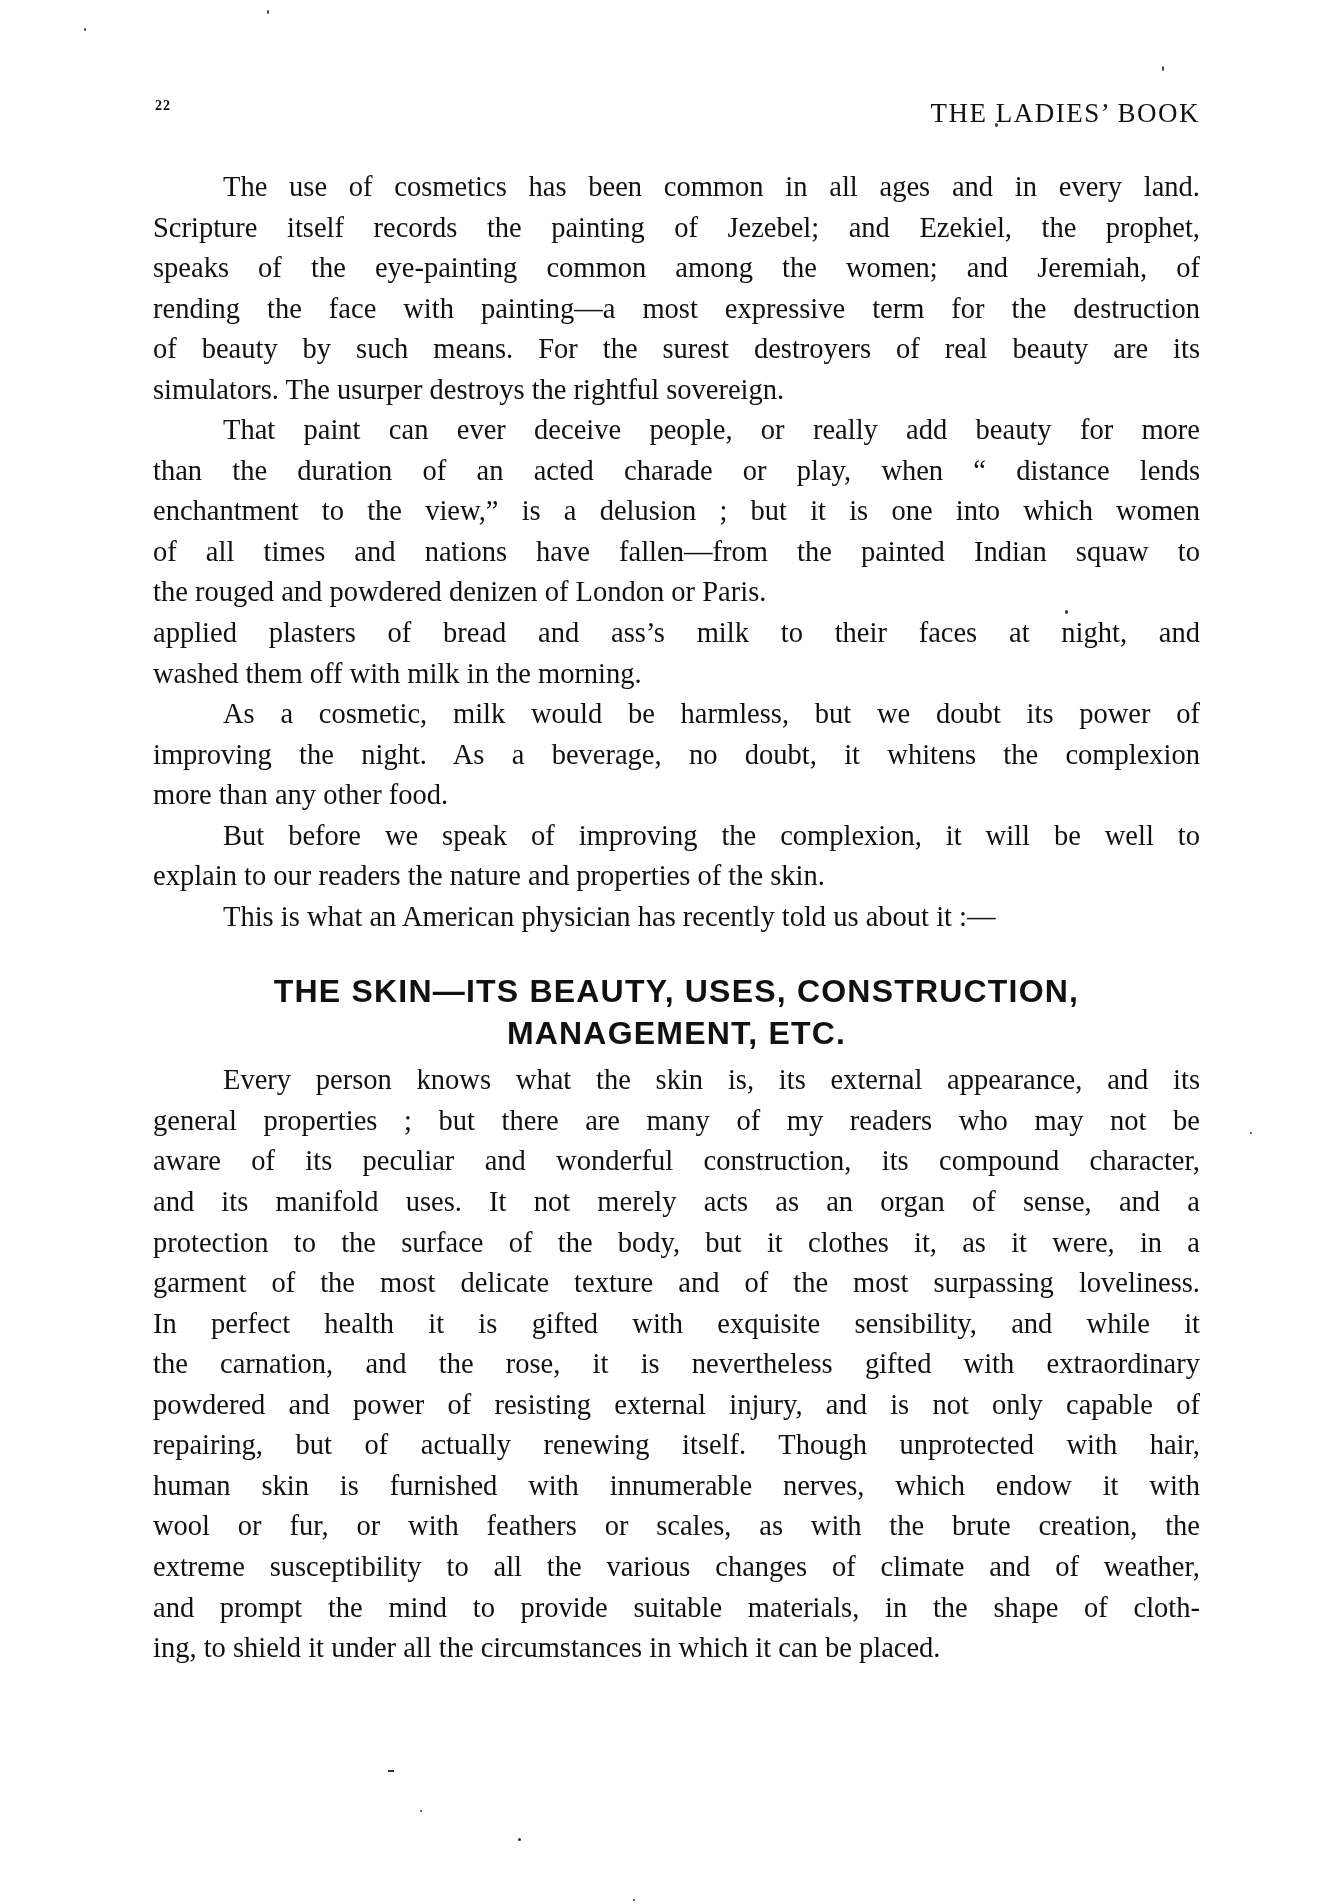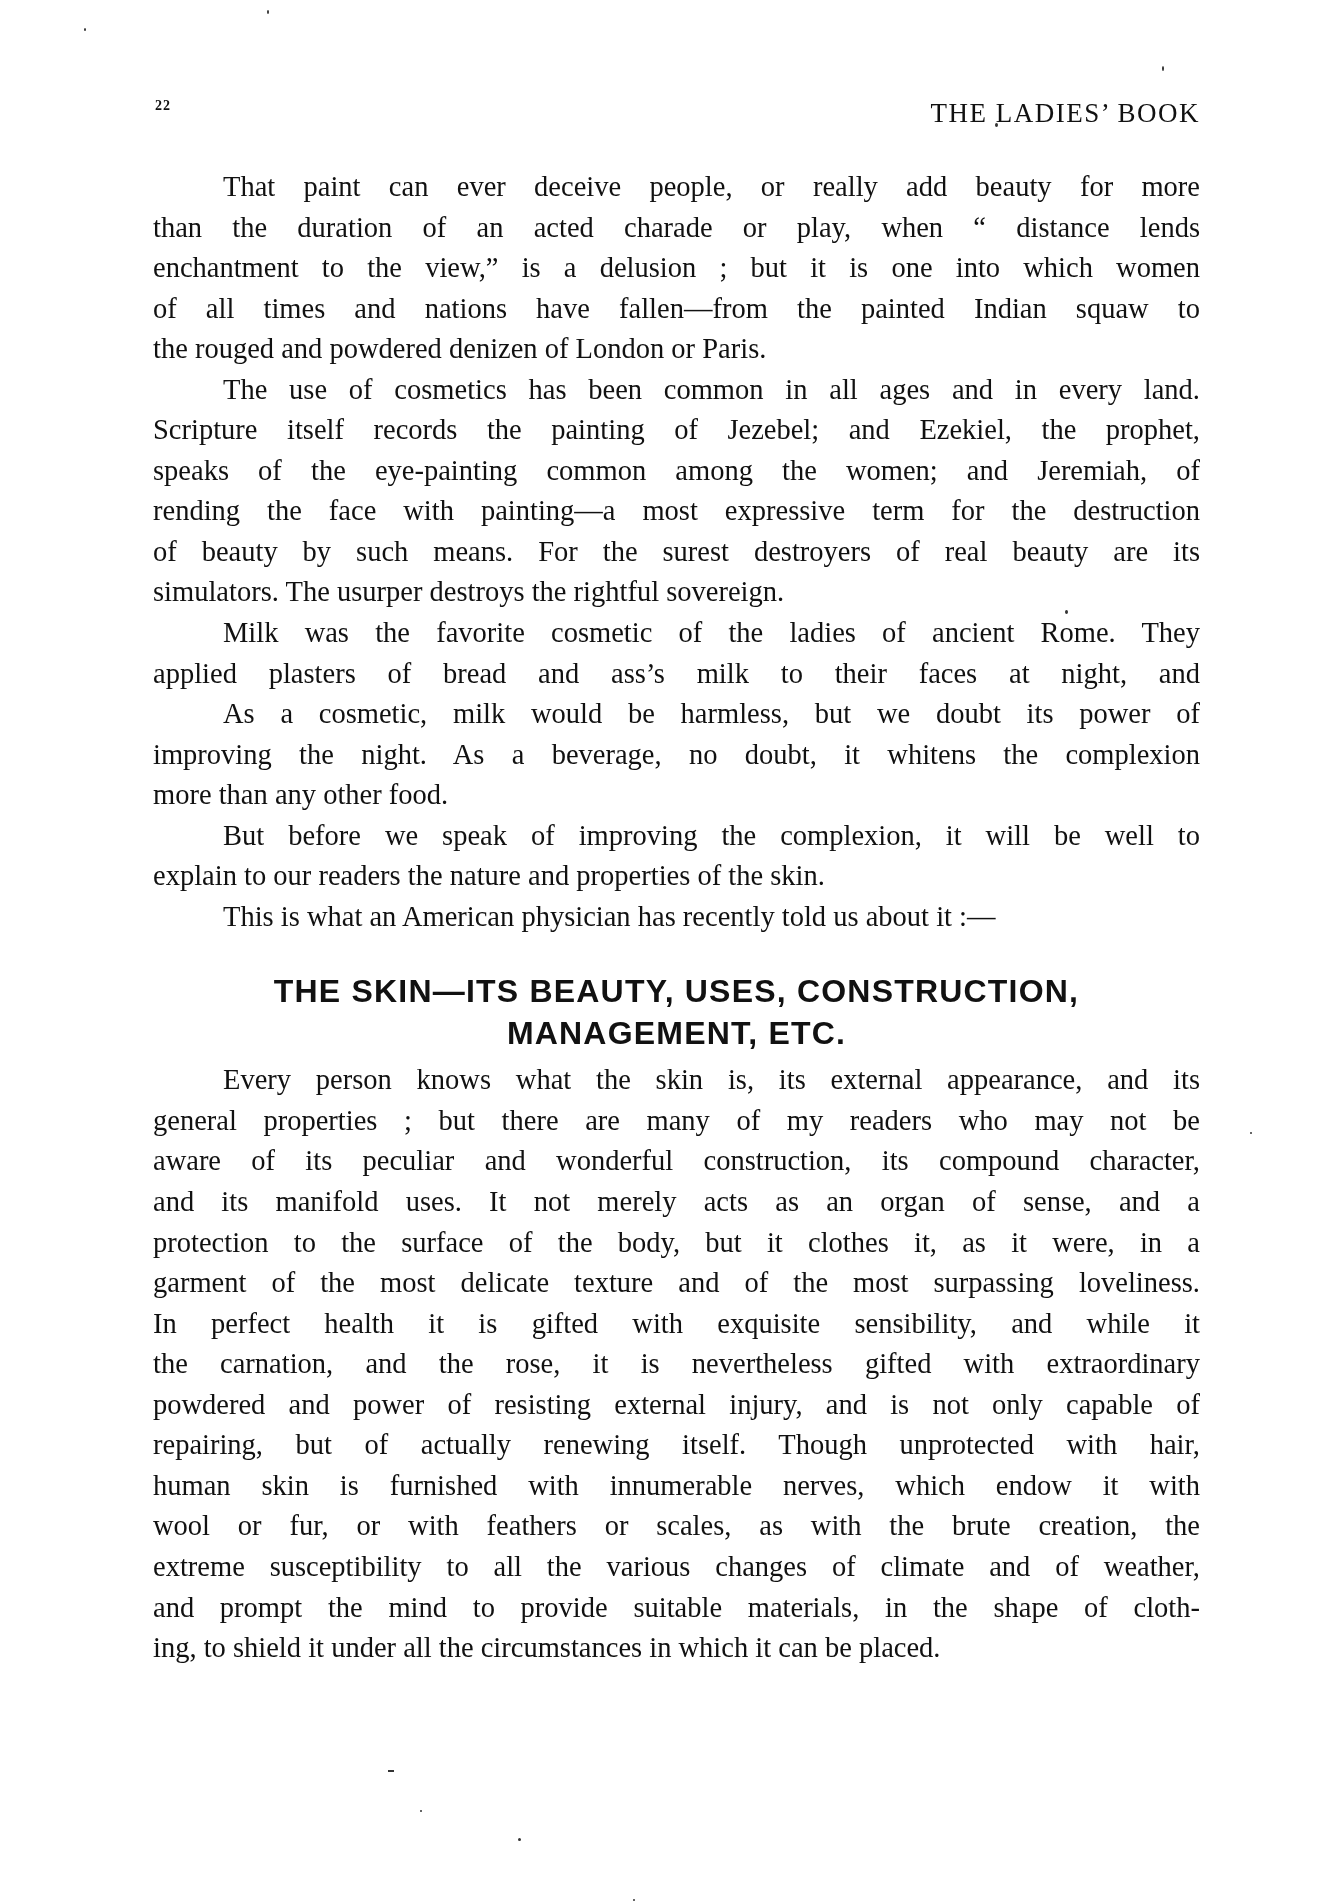--- a/index.html
+++ b/index.html
@@ -27,37 +27,37 @@
 <div class="page">
 
   <div class="running-head">
     <span class="page-num">22</span>
     <span class="head-title">THE LADIES’ BOOK</span>
   </div>
 
   <div class="body-text">
     <div id="before">
         <div class="para">
-          <span class="line indent">That paint can ever deceive people, or really add beauty for more</span>
-          <span class="line">than the duration of an acted charade or play, when “ distance lends</span>
-          <span class="line">enchantment to the view,” is a delusion ; but it is one into which women</span>
-          <span class="line">of all times and nations have fallen—from the painted Indian squaw to</span>
-          <span class="line last">the rouged and powdered denizen of London or Paris.</span>
-        </div>
-        <div class="para">
           <span class="line indent">The use of cosmetics has been common in all ages and in every land.</span>
           <span class="line">Scripture itself records the painting of Jezebel; and Ezekiel, the prophet,</span>
           <span class="line">speaks of the eye-painting common among the women; and Jeremiah, of</span>
           <span class="line">rending the face with painting—a most expressive term for the destruction</span>
           <span class="line">of beauty by such means.  For the surest destroyers of real beauty are its</span>
           <span class="line last">simulators.  The usurper destroys the rightful sovereign.</span>
         </div>
         <div class="para">
-          <span class="line indent">Milk was the favorite cosmetic of the ladies of ancient Rome.  They</span>
+          <span class="line indent">That paint can ever deceive people, or really add beauty for more</span>
+          <span class="line">than the duration of an acted charade or play, when “ distance lends</span>
+          <span class="line">enchantment to the view,” is a delusion ; but it is one into which women</span>
+          <span class="line">of all times and nations have fallen—from the painted Indian squaw to</span>
+          <span class="line last">the rouged and powdered denizen of London or Paris.</span>
+        </div>
+        <div class="para">
           <span class="line">applied plasters of bread and ass’s milk to their faces at night, and</span>
+          <span class="line last">washed them off with milk in the morning.</span>
         </div>
         <div class="para">
           <span class="line indent">As a cosmetic, milk would be harmless, but we doubt its power of</span>
           <span class="line">improving the night.  As a beverage, no doubt, it whitens the complexion</span>
           <span class="line last">more than any other food.</span>
         </div>
         <div class="para">
           <span class="line indent">But before we speak of improving the complexion, it will be well to</span>
           <span class="line last">explain to our readers the nature and properties of the skin.</span>
         </div>

